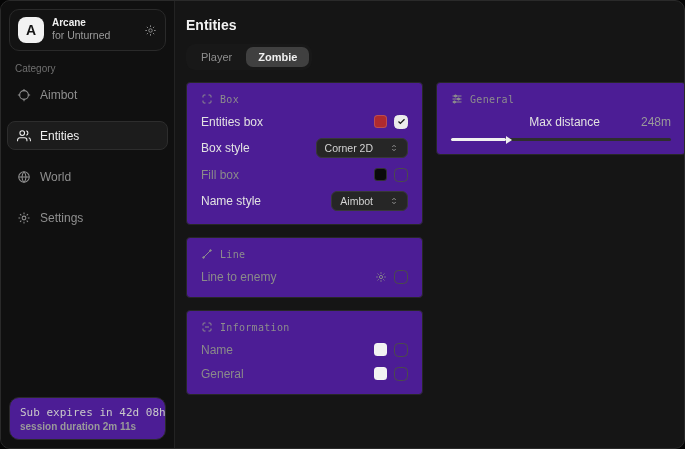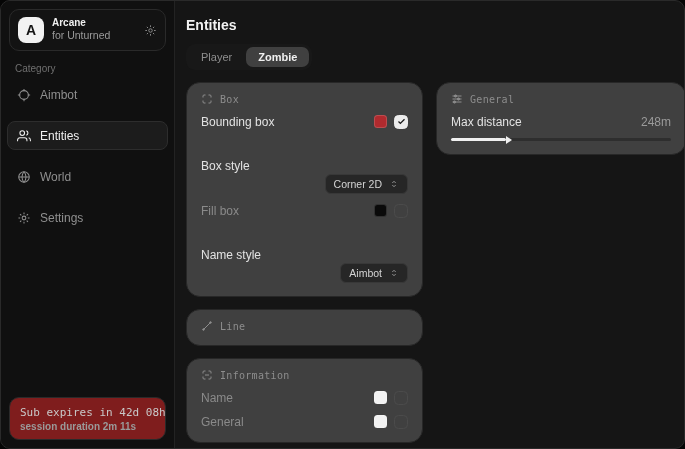--- a/index.html
+++ b/index.html
@@ -25,57 +25,57 @@
   .category-label { margin:12px 14px 6px; font-size:10px; color:#6f6f6f; }
   .nav { display:flex; flex-direction:column; gap:12px; }
   .nav-item {
     display:flex; align-items:center; gap:9px; height:29px; margin:0 6px; padding:0 9px;
     border:1px solid transparent; border-radius:8px; color:#8f8f8f; font-size:12px; cursor:pointer;
   }
   .nav-item.active { background:#1c1c1c; border-color:#2d2d2d; color:#efefef; }
   .nav-item .ico { display:flex; color:inherit; }
   .sub-card {
     position:absolute; left:8px; right:8px; bottom:8px; padding:8px 10px 7px;
-    border:1px solid #2a2a2a; border-radius:10px; background:#7f1d1d;
+    border:1px solid #2a2a2a; border-radius:10px; background:#4c1d95;
   }
   .sub-line1 { font-family:"DejaVu Sans Mono", monospace; font-size:11px; color:#c9c9c9; white-space:nowrap; }
   .sub-line2 { font-size:10px; color:#9a9a9a; margin-top:2px; font-weight:bold; }
   
   .main { flex:1; padding:16px 13px 16px 11px; overflow:hidden; }
   .page-title { font-size:14px; font-weight:bold; color:#f2f2f2; }
   .tabs { display:inline-flex; gap:2px; margin-top:11px; background:#181818; border-radius:9px; padding:3px; }
   .tab { padding:4px 12px; border-radius:7px; font-size:11px; color:#8f8f8f; cursor:pointer; background:transparent; border:none; font-family:inherit; }
   .tab.active { background:#404040; color:#f0f0f0; font-weight:bold; }
   .columns { display:flex; gap:13px; margin-top:12px; align-items:flex-start; }
   .col-left { width:237px; flex:none; display:flex; flex-direction:column; gap:12px; }
   .col-right { width:250px; flex:none; }
-  .card { background:#404040; border:1px solid #272727; border-radius:14px; padding:10px 14px 13px; }
+  .card { background:#4c1d95; border:1px solid #272727; border-radius:4px; padding:10px 14px 13px; }
   .card-header { display:flex; align-items:center; gap:7px; color:#8d8d8d; }
   .card-header .ico { display:flex; }
   .card-header-label { font-family:"DejaVu Sans Mono", monospace; font-size:10px; letter-spacing:.3px; }
   .row { display:flex; align-items:center; justify-content:space-between; margin-top:9px; min-height:15px; }
   .row-label { font-size:12px; font-weight:500; color:#e2e2e2; }
   .row-label.muted { color:#8a8a8a; }
   .row-controls { display:flex; align-items:center; gap:7px; }
   .swatch { width:13px; height:13px; border-radius:3.5px; border:1px solid rgba(255,255,255,.16); cursor:pointer; }
   .checkbox {
     width:14px; height:14px; border-radius:4.5px; border:1.5px solid #4b4b4b;
     display:flex; align-items:center; justify-content:center; color:#1a1a1a; cursor:pointer;
   }
   .checkbox svg { visibility:hidden; }
   .checkbox.checked { background:#ececec; border-color:#ececec; }
   .checkbox.checked svg { visibility:visible; }
   .select {
-    display:inline-flex; align-items:center; gap:7px; background:#262626; border:1px solid #383838;
-    border-radius:6px; padding:3px 8px; font-size:10.5px; color:#d4d4d4; cursor:pointer; font-family:inherit;margin-top:36px;
+    display:inline-flex; align-items:center; gap:16px; background:#262626; border:1px solid #383838;
+    border-radius:6px; padding:3px 8px; font-size:10.5px; color:#d4d4d4; cursor:pointer; font-family:inherit;
   }
   .select .ico { display:flex; color:#a0a0a0; }
   .gear-mini { display:flex; color:#8a8a8a; cursor:pointer; }
   
-  .slider-row { display:flex; align-items:center; justify-content:space-between; margin-top:10px; }
+  .slider-row { display:flex; align-items:center; justify-content:flex-end; margin-top:10px;gap:41px; }
   .slider-value { font-size:12px; color:#9a9a9a; }
   .slider-track { position:relative; margin-top:9px; height:3px; border-radius:2px; background:#2e2e2e; cursor:pointer; }
   .slider-fill { position:absolute; left:0; top:0; bottom:0; background:#f0f0f0; border-radius:2px; }
   .slider-fill::after {
     content:''; position:absolute; right:-6px; top:50%; transform:translateY(-50%);
     border-left:6px solid #f0f0f0; border-top:4px solid transparent; border-bottom:4px solid transparent;
   }
 </style>
 </head>
 <body>
@@ -207,21 +207,21 @@
         <section class="card">
           <div class="card-header">
             <span class="ico">
                 <svg width="12" height="12" viewBox="0 0 24 24" fill="none" stroke="currentColor" stroke-width="2">
                   <use href="#i-corners"></use>
                 </svg>
               </span>
             <span class="card-header-label">Box</span>
           </div>
           <div class="row">
-            <span class="row-label">Bounding box</span>
+            <span class="row-label">Entities box</span>
             <div class="row-controls">
               <span class="swatch" style="background: rgb(176, 42, 46);"></span>
               <span class="checkbox checked">
                   <svg width="9" height="9" viewBox="0 0 24 24" fill="none" stroke="currentColor" stroke-width="3.5">
                     <use href="#i-check"></use>
                   </svg>
                 </span>
             </div>
           </div>
           <div class="row">
@@ -261,20 +261,35 @@
 
         <section class="card">
           <div class="card-header">
             <span class="ico">
                 <svg width="12" height="12" viewBox="0 0 24 24" fill="none" stroke="currentColor" stroke-width="2">
                   <use href="#i-line"></use>
                 </svg>
               </span>
             <span class="card-header-label">Line</span>
           </div>
+          <div class="row">
+            <span class="row-label muted">Line to enemy</span>
+            <div class="row-controls">
+              <span class="gear-mini">
+                  <svg width="12" height="12" viewBox="0 0 24 24" fill="none" stroke="currentColor" stroke-width="1.9">
+                    <use href="#i-gear"></use>
+                  </svg>
+                </span>
+              <span class="checkbox">
+                  <svg width="9" height="9" viewBox="0 0 24 24" fill="none" stroke="currentColor" stroke-width="3.5">
+                    <use href="#i-check"></use>
+                  </svg>
+                </span>
+            </div>
+          </div>
         </section>
 
         <section class="card">
           <div class="card-header">
             <span class="ico">
                 <svg width="12" height="12" viewBox="0 0 24 24" fill="none" stroke="currentColor" stroke-width="2">
                   <use href="#i-info-scan"></use>
                 </svg>
               </span>
             <span class="card-header-label">Information</span>

